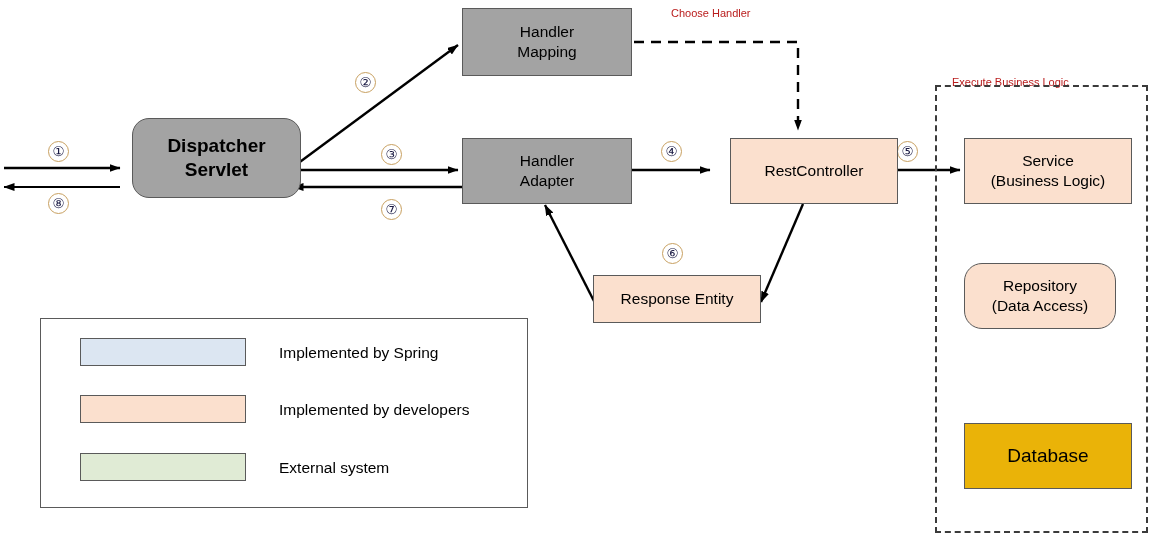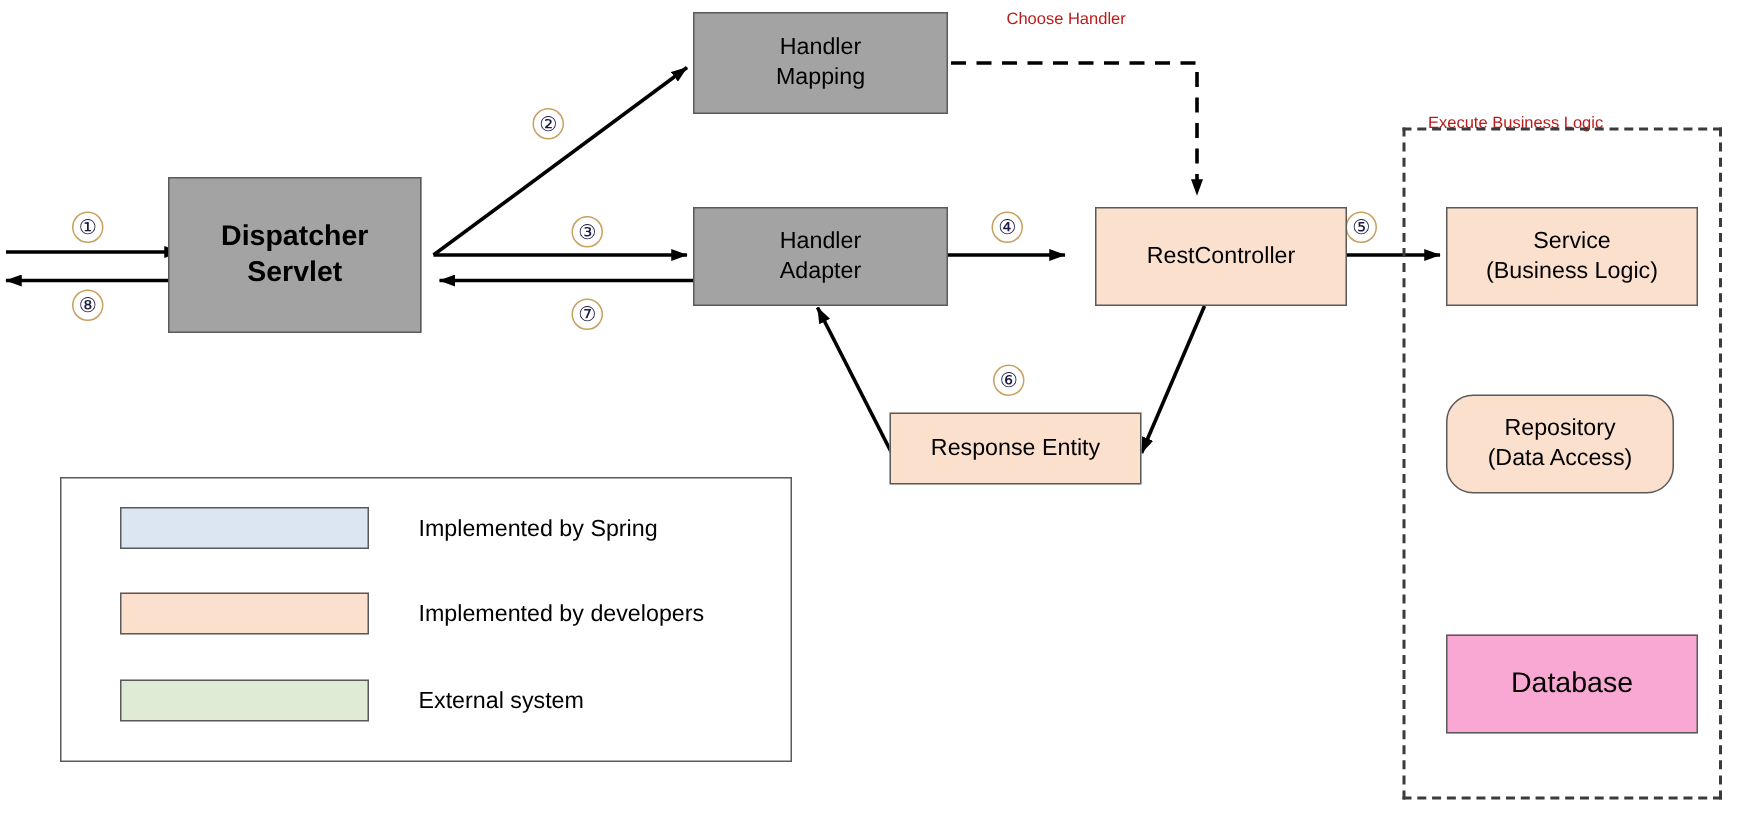--- a/index.html
+++ b/index.html
@@ -26,21 +26,21 @@
     align-items: center;
     justify-content: center;
     text-align: center;
     line-height: 1.28;
     color: #000000;
     font-size: 15.5px;
     white-space: pre-line;
   }
   .node.spring   { background: #a3a3a3; }
   .node.dev      { background: #fbe0ce; }
-  .node.external { background: #f9a8d4; }
+  .node.external { background: #eab308; }
   .node.bold {
     font-weight: bold;
     font-size: 19px;
   }
 
   .svg-layer {
     position: absolute;
     left: 0;
     top: 0;
     width: 1160px;
@@ -139,21 +139,21 @@
   <div class="step" style="left:897px; top:141px;">⑤</div>
   <div class="step" style="left:662px; top:243px;">⑥</div>
   <div class="step" style="left:381px; top:199px;">⑦</div>
   <div class="step" style="left:48px;  top:193px;">⑧</div>
 
   <div class="label" style="left:671px; top:7px;">Choose Handler</div>
   <div class="label" style="left:952px; top:39px;margin-top:37px;">Execute Business Logic</div>
 
   <div class="dashed-group" style="left:935px; top:85px; width:213px; height:448px;"></div>
 
-  <div class="node spring bold" style="left:112px; top:118px; width:169px; height:104px;">Dispatcher
+  <div class="node spring bold" style="left:132px; top:118px; width:169px; height:80px;border-radius:17px;">Dispatcher
 Servlet</div>
 
   <div class="node spring" style="left:462px; top:8px; width:170px; height:68px;">Handler
 Mapping</div>
 
   <div class="node spring" style="left:462px; top:138px; width:170px; height:66px;">Handler
 Adapter</div>
 
   <div class="node dev" style="left:730px; top:138px; width:168px; height:66px;">RestController</div>
 

